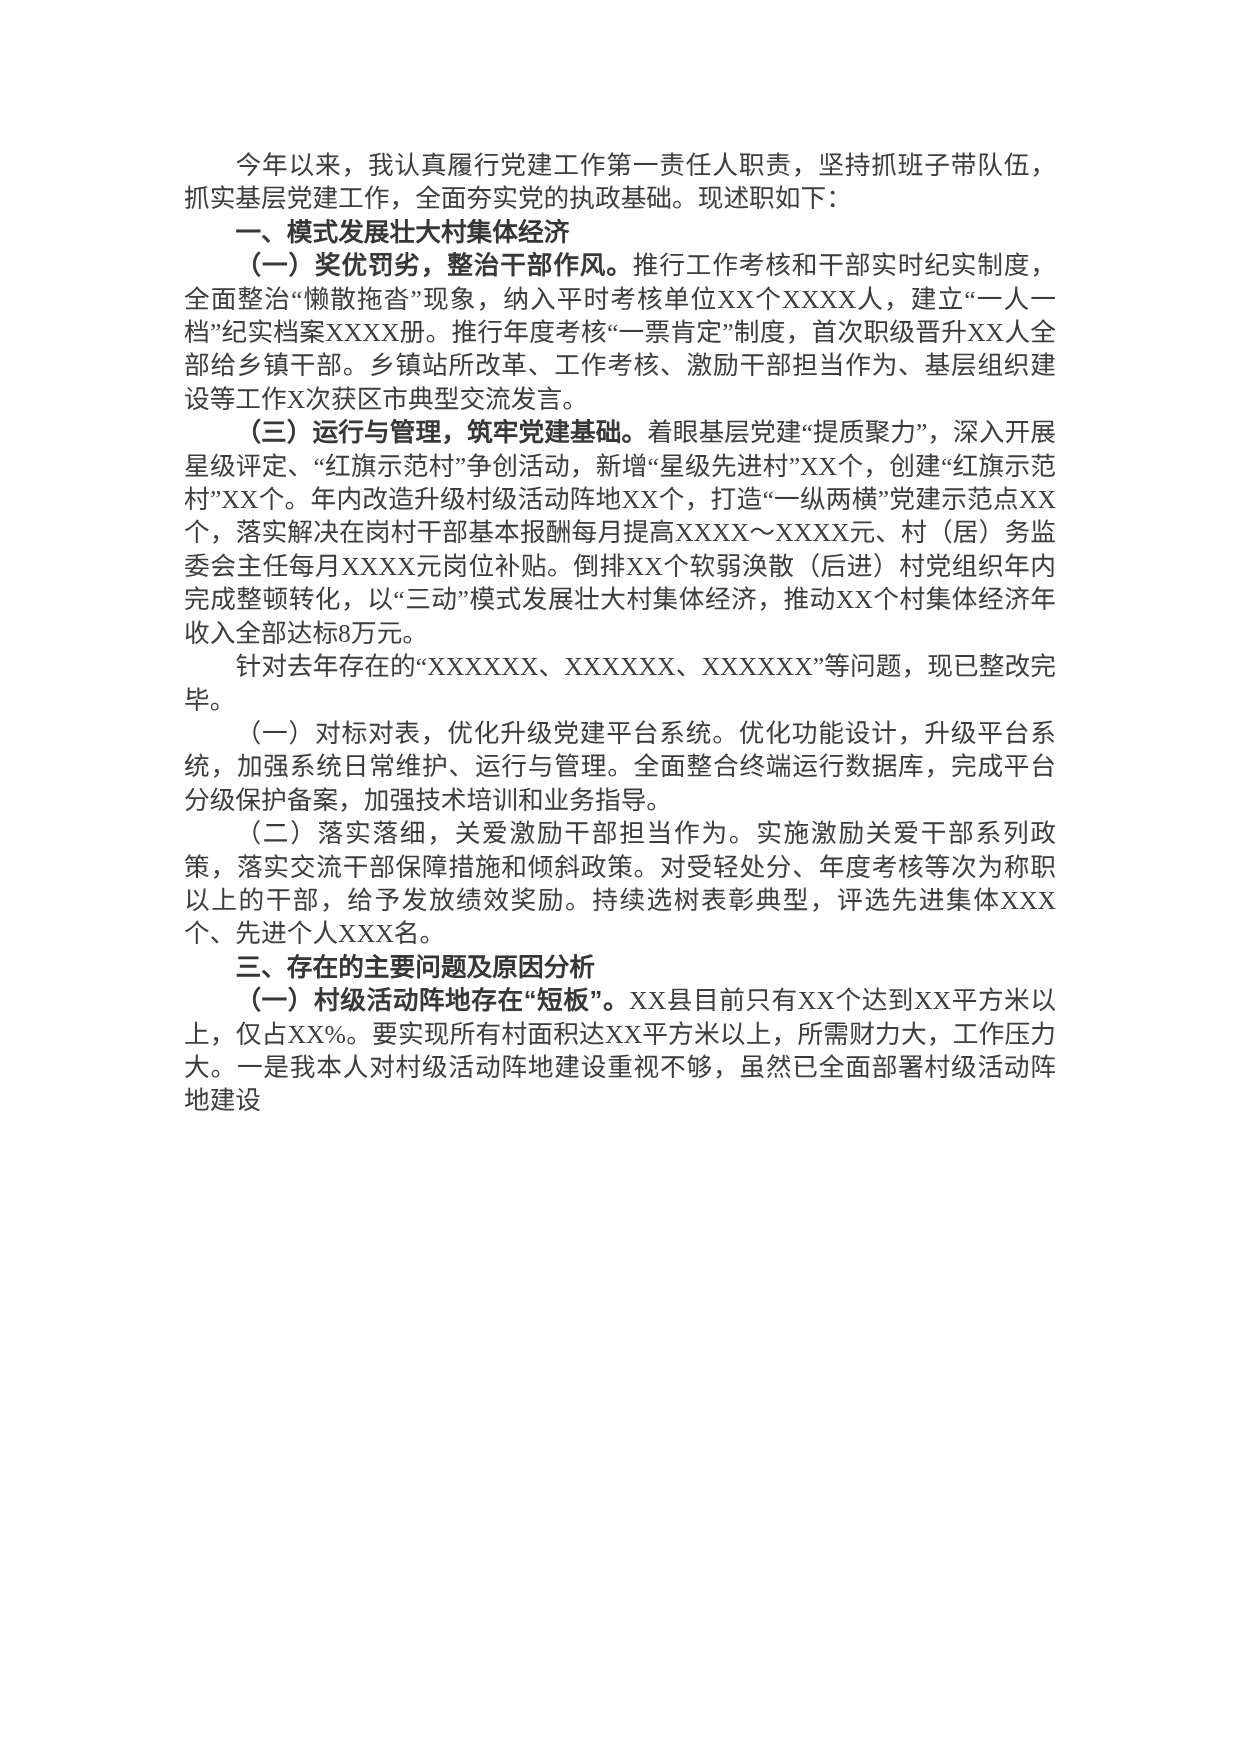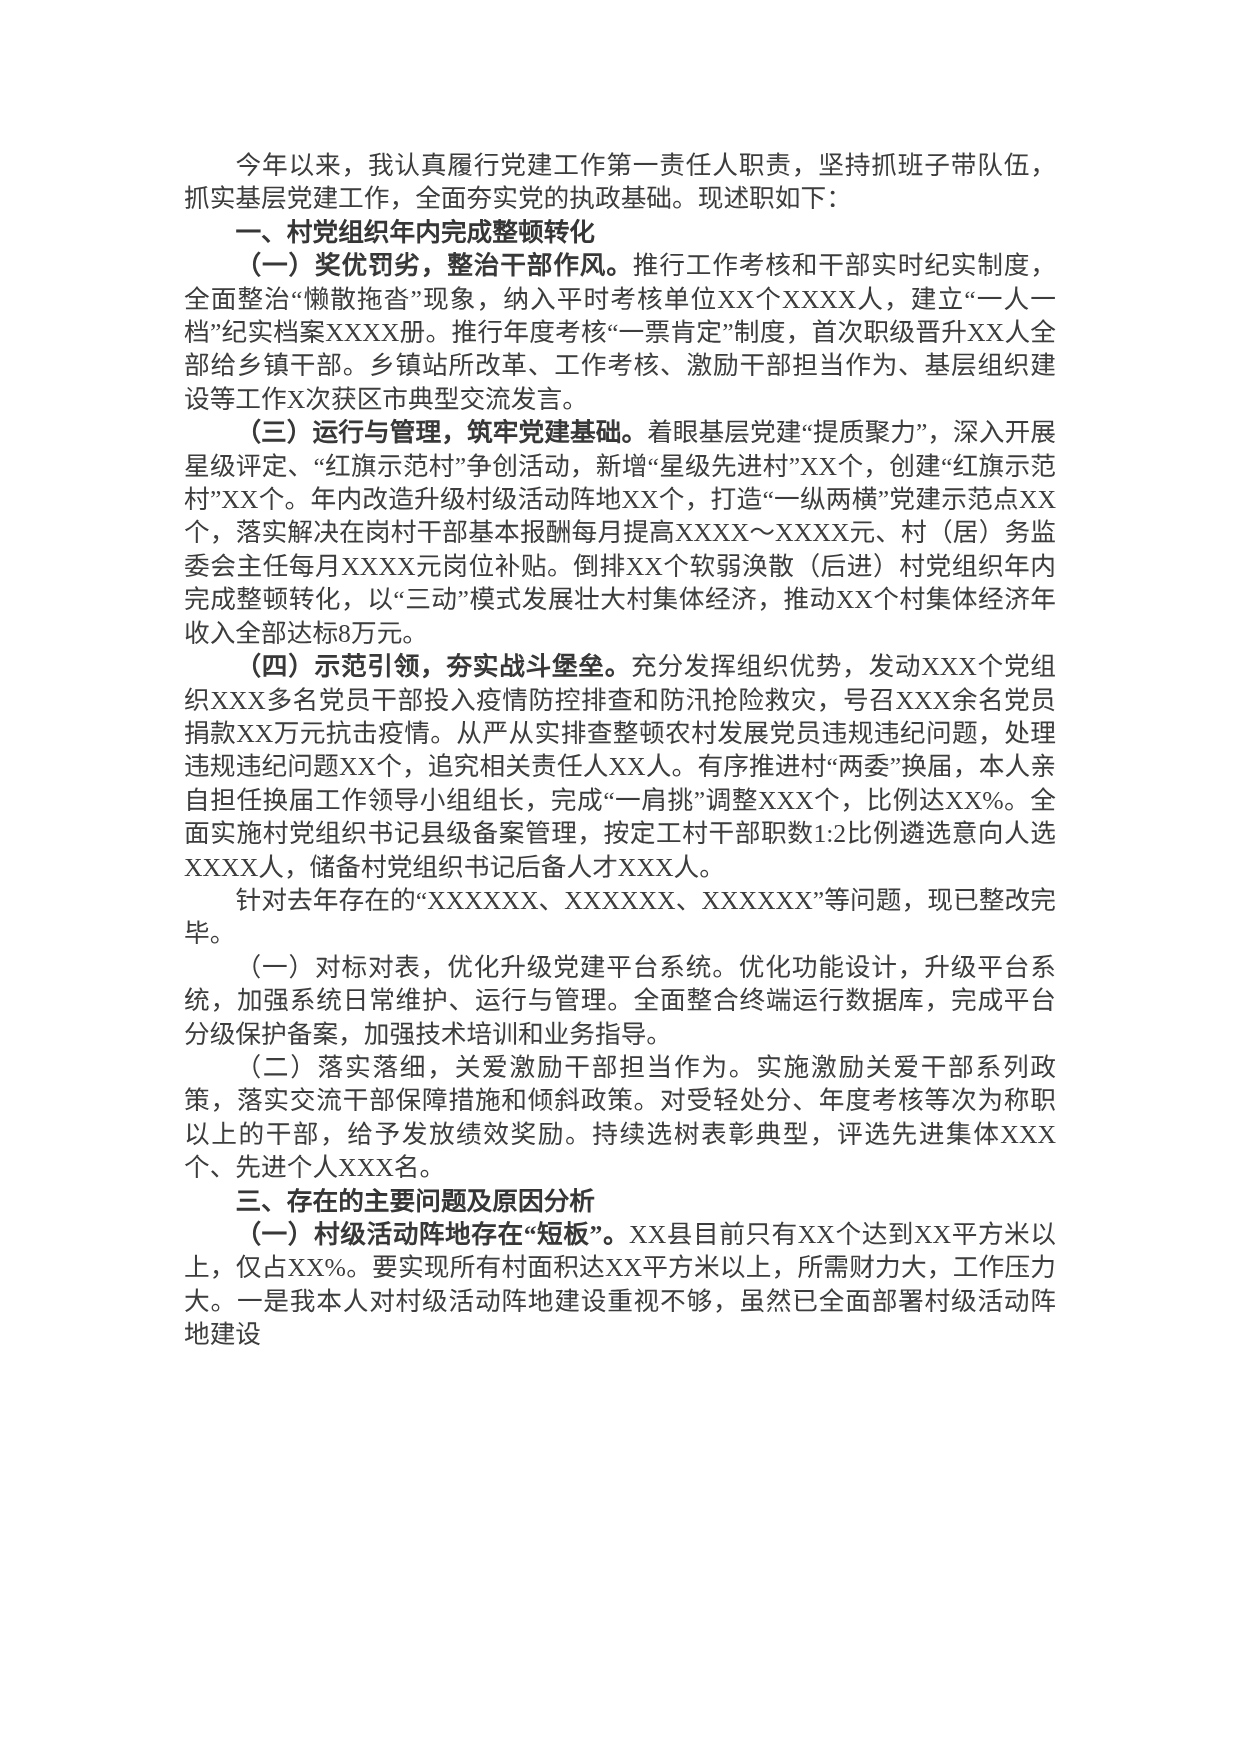--- a/index.html
+++ b/index.html
@@ -42,42 +42,41 @@
     padding: 0;
     font-size: 25.7px;
     line-height: 33.4px;
     color: #363636;
     text-indent: 2em;
     font-family: "Liberation Sans", sans-serif;
     font-weight: 700;
     text-align: left;
   }
   .lead {
-    font-family: Liberation Serif, serif;
+    font-family: Liberation Sans, sans-serif;
     font-weight: 700;
     color: #383838;
     font-style: normal;
   }
 </style>
 </head>
 <body>
 
 <div class="page">
   <div class="content">
 
     <p class="para"><span>今年以来，我认真履行党建工作第一责任人职责，坚持抓班子带队伍，抓实基层党建工作，全面夯实党的执政基础。现述职如下：</span></p>
 
-    <h3 class="heading"><span>一、村党组织年内完成整顿转化</span></h3>
+    <h3 class="heading"><span>一、模式发展壮大村集体经济</span></h3>
 
     <p class="para"><b class="lead">（一）奖优罚劣，整治干部作风。</b><span>推行工作考核和干部实时纪实制度，全面整治“懒散拖沓”现象，纳入平时考核单位XX个XXXX人，建立“一人一档”纪实档案XXXX册。推行年度考核“一票肯定”制度，首次职级晋升XX人全部给乡镇干部。乡镇站所改革、工作考核、激励干部担当作为、基层组织建设等工作X次获区市典型交流发言。</span></p>
 
 
     <p class="para"><b class="lead">（三）运行与管理，筑牢党建基础。</b><span>着眼基层党建“提质聚力”，深入开展星级评定、“红旗示范村”争创活动，新增“星级先进村”XX个，创建“红旗示范村”XX个。年内改造升级村级活动阵地XX个，打造“一纵两横”党建示范点XX个，落实解决在岗村干部基本报酬每月提高XXXX～XXXX元、村（居）务监委会主任每月XXXX元岗位补贴。倒排XX个软弱涣散（后进）村党组织年内完成整顿转化，以“三动”模式发展壮大村集体经济，推动XX个村集体经济年收入全部达标8万元。</span></p>
 
-    <p class="para"><b class="lead">（四）示范引领，夯实战斗堡垒。</b><span>充分发挥组织优势，发动XXX个党组织XXX多名党员干部投入疫情防控排查和防汛抢险救灾，号召XXX余名党员捐款XX万元抗击疫情。从严从实排查整顿农村发展党员违规违纪问题，处理违规违纪问题XX个，追究相关责任人XX人。有序推进村“两委”换届，本人亲自担任换届工作领导小组组长，完成“一肩挑”调整XXX个，比例达XX%。全面实施村党组织书记县级备案管理，按定工村干部职数1:2比例遴选意向人选XXXX人，储备村党组织书记后备人才XXX人。</span></p>
 
 
     <p class="para"><span>针对去年存在的“XXXXXX、XXXXXX、XXXXXX”等问题，现已整改完毕。</span></p>
 
     <p class="para"><span>（一）对标对表，优化升级党建平台系统。优化功能设计，升级平台系统，加强系统日常维护、运行与管理。全面整合终端运行数据库，完成平台分级保护备案，加强技术培训和业务指导。</span></p>
 
     <p class="para"><span>（二）落实落细，关爱激励干部担当作为。实施激励关爱干部系列政策，落实交流干部保障措施和倾斜政策。对受轻处分、年度考核等次为称职以上的干部，给予发放绩效奖励。持续选树表彰典型，评选先进集体XXX个、先进个人XXX名。</span></p>
 
 
     <h3 class="heading"><span>三、存在的主要问题及原因分析</span></h3>

